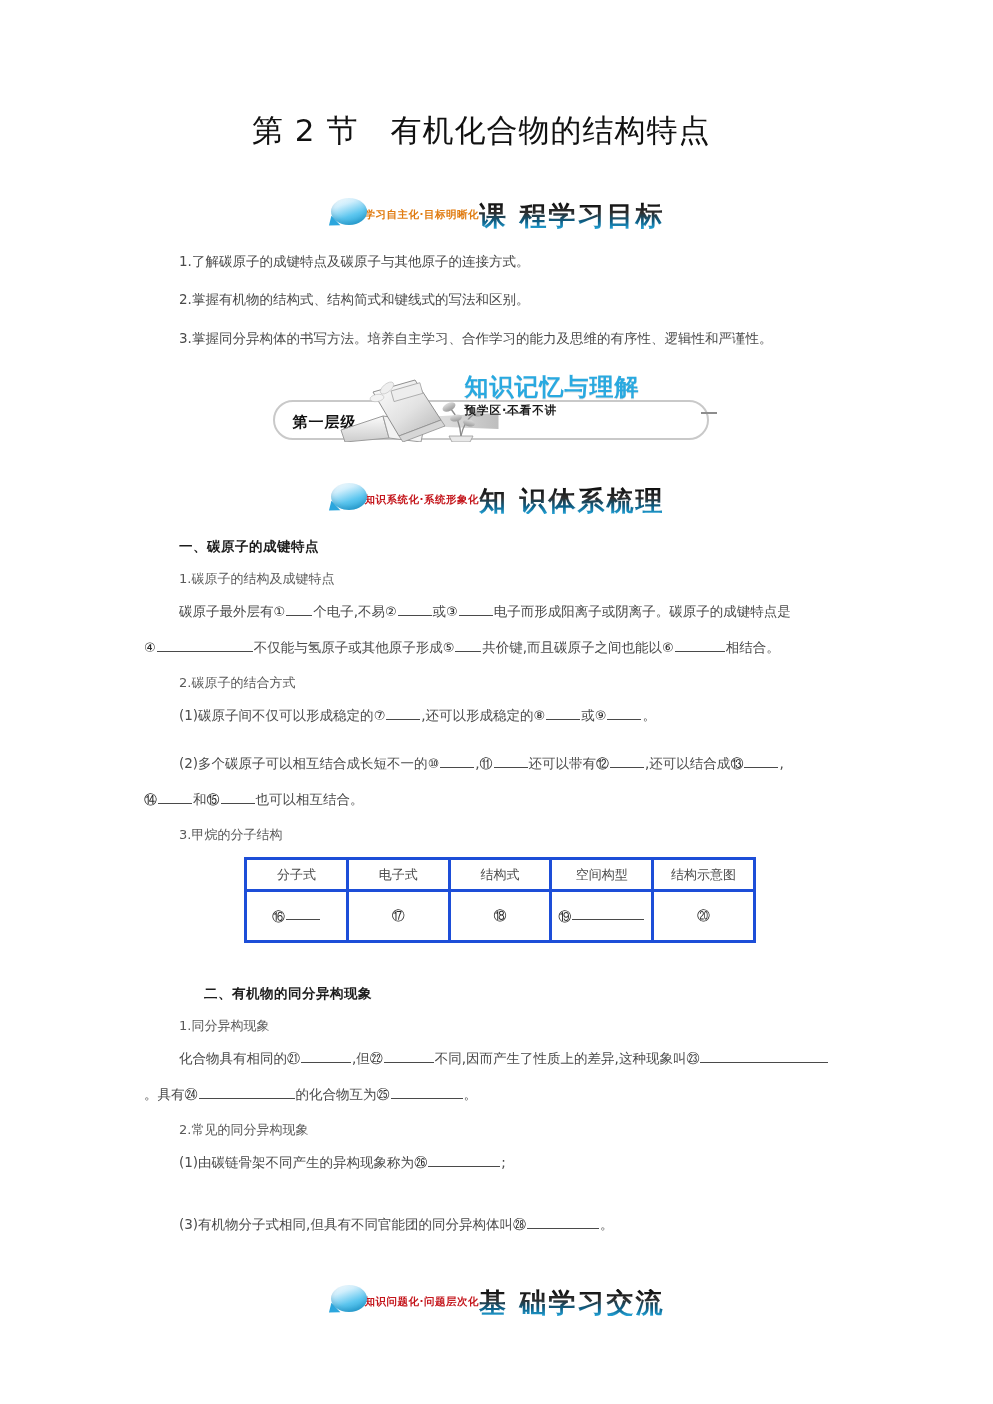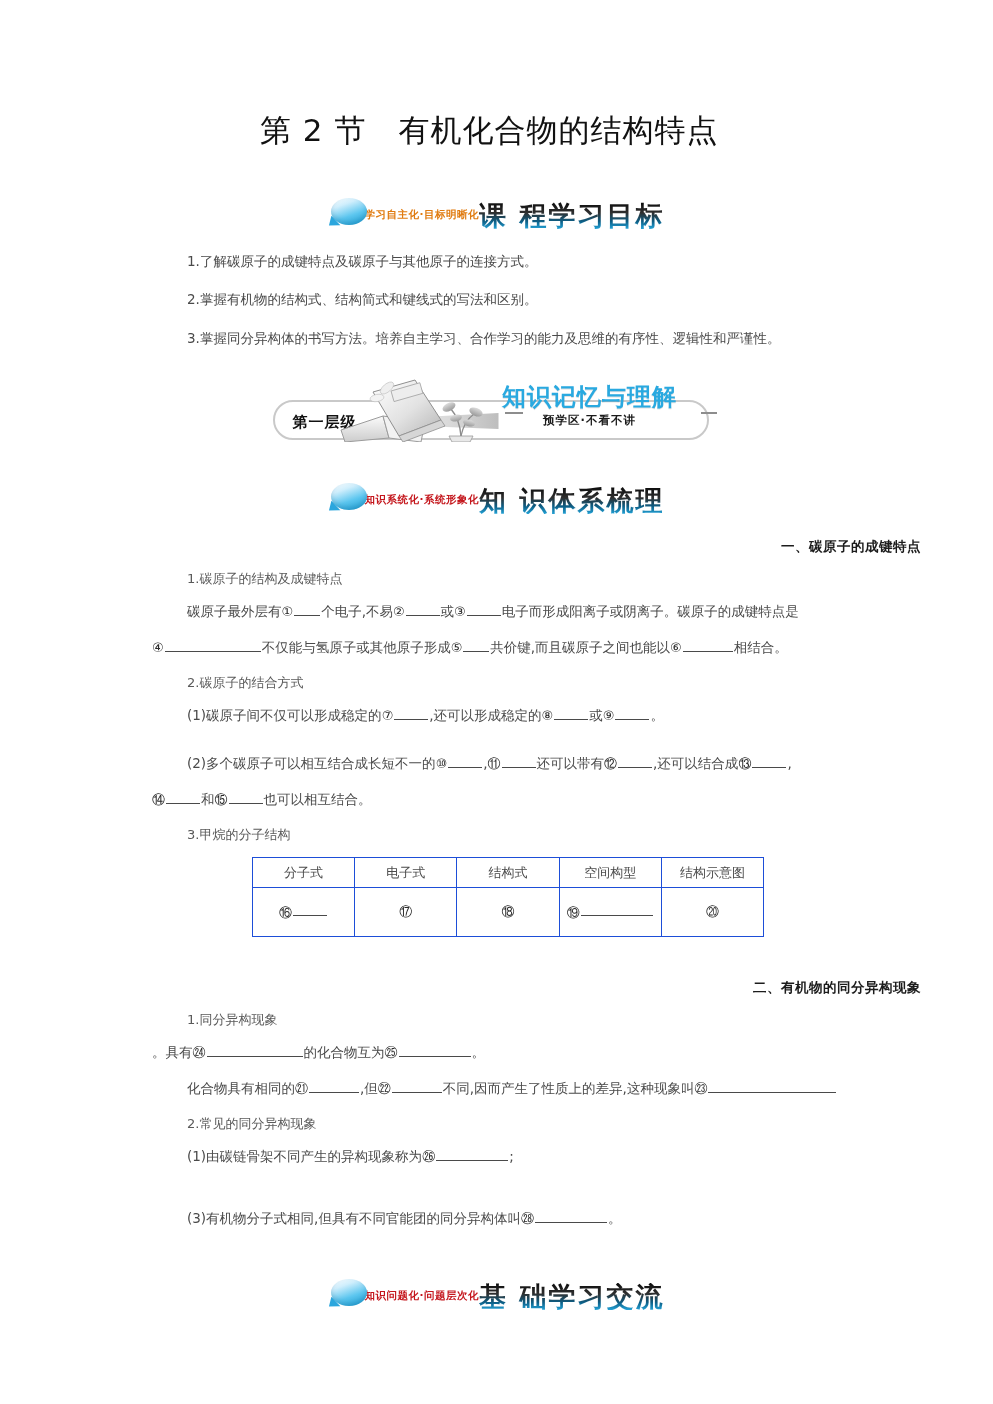--- a/index.html
+++ b/index.html
@@ -13,21 +13,21 @@
     position: relative;
     font-family: "DejaVu Sans", "Liberation Sans", sans-serif;
     color: #4a4a4a;
     overflow: hidden;
   }
   .page {
     position: relative;
     width: 993px;
     height: 1404px;
     box-sizing: border-box;
-    padding: 0 12px;
+    padding: 0 4px;
   }
 
   
   .doc-title {
     margin: 0;
     padding: 112px 0 0 248px;
     font-size: 31px;
     font-weight: normal;
     color: #111111;
     letter-spacing: 1px;
@@ -167,23 +167,22 @@
     position: absolute;
     left: 56px;
     bottom: 0;
     width: 200px;
     height: 66px;
     z-index: 4;
   }
   .level-right {
     position: absolute;
     right: 6px;
-    bottom: 14px;
+    bottom: 24px;
     width: 250px;
-    text-align: center;
     z-index: 5;
   }
   .level-title {
     font-size: 24px;
     font-weight: bold;
     color: #29a9e0;
     letter-spacing: 1px;
     line-height: 1.05;
     text-shadow: 0 1px 0 rgba(0,0,0,.12);
   }
@@ -209,21 +208,20 @@
     padding: 0 60px 0 140px;
     font-size: 13.5px;
     line-height: 1.55;
   }
   .sec-head {
     margin: 22px 0 12px 35px;
     font-size: 13.5px;
     font-weight: bold;
     color: #1c1c1c;
     letter-spacing: .5px;
-    text-align: right;
   }
   .sec-head.indent2 { margin-left: 60px; }
   .sub-head {
     margin: 0 0 12px 35px;
     font-size: 13px;
     color: #5a5a5a;
   }
   .para {
     margin: 0 0 14px 35px;
     font-size: 13.5px;
@@ -254,21 +252,21 @@
   .b-xxl { width: 128px; }
 
   
   .mol-table {
     margin: 6px 0 0 100px;
     border-collapse: collapse;
     width: 512px;
     table-layout: fixed;
   }
   .mol-table th, .mol-table td {
-    border: 1px solid #1d4ed8;
+    border: 3px solid #1d4ed8;
     text-align: center;
     font-weight: normal;
     font-size: 13px;
     color: #4a4a4a;
   }
   .mol-table th { height: 27px; }
   .mol-table td { height: 46px; vertical-align: middle; }
   .cell-in {
     display: inline-block;
     white-space: nowrap;
@@ -424,26 +422,26 @@
             <span class="cell-in"><span class="cnum">⑳</span></span>
           </td>
         </tr>
       </tbody>
     </table>
 
     <div class="sec-head indent2 mt-40">二、有机物的同分异构现象</div>
 
     <div class="sub-head">1.同分异构现象</div>
 
+    <p class="para">
+      <span>化合物具有相同的</span><span class="cnum">㉑</span><span class="blank b-md"></span><span>,但</span><span class="cnum">㉒</span><span class="blank b-md"></span><span>不同,因而产生了性质上的差异,这种现象叫</span><span class="cnum">㉓</span><span class="blank b-xxl"></span>
+    </p>
+
     <p class="para hang">
       <span>。具有</span><span class="cnum">㉔</span><span class="blank b-xl"></span><span>的化合物互为</span><span class="cnum">㉕</span><span class="blank b-lg"></span><span>。</span>
-    </p>
-
-    <p class="para">
-      <span>化合物具有相同的</span><span class="cnum">㉑</span><span class="blank b-md"></span><span>,但</span><span class="cnum">㉒</span><span class="blank b-md"></span><span>不同,因而产生了性质上的差异,这种现象叫</span><span class="cnum">㉓</span><span class="blank b-xxl"></span>
     </p>
 
     <div class="sub-head">2.常见的同分异构现象</div>
 
     <p class="para gap-lg">
       <span>(1)由碳链骨架不同产生的异构现象称为</span><span class="cnum">㉖</span><span class="blank b-lg"></span><span>;</span>
     </p>
 
 
     <p class="para">

